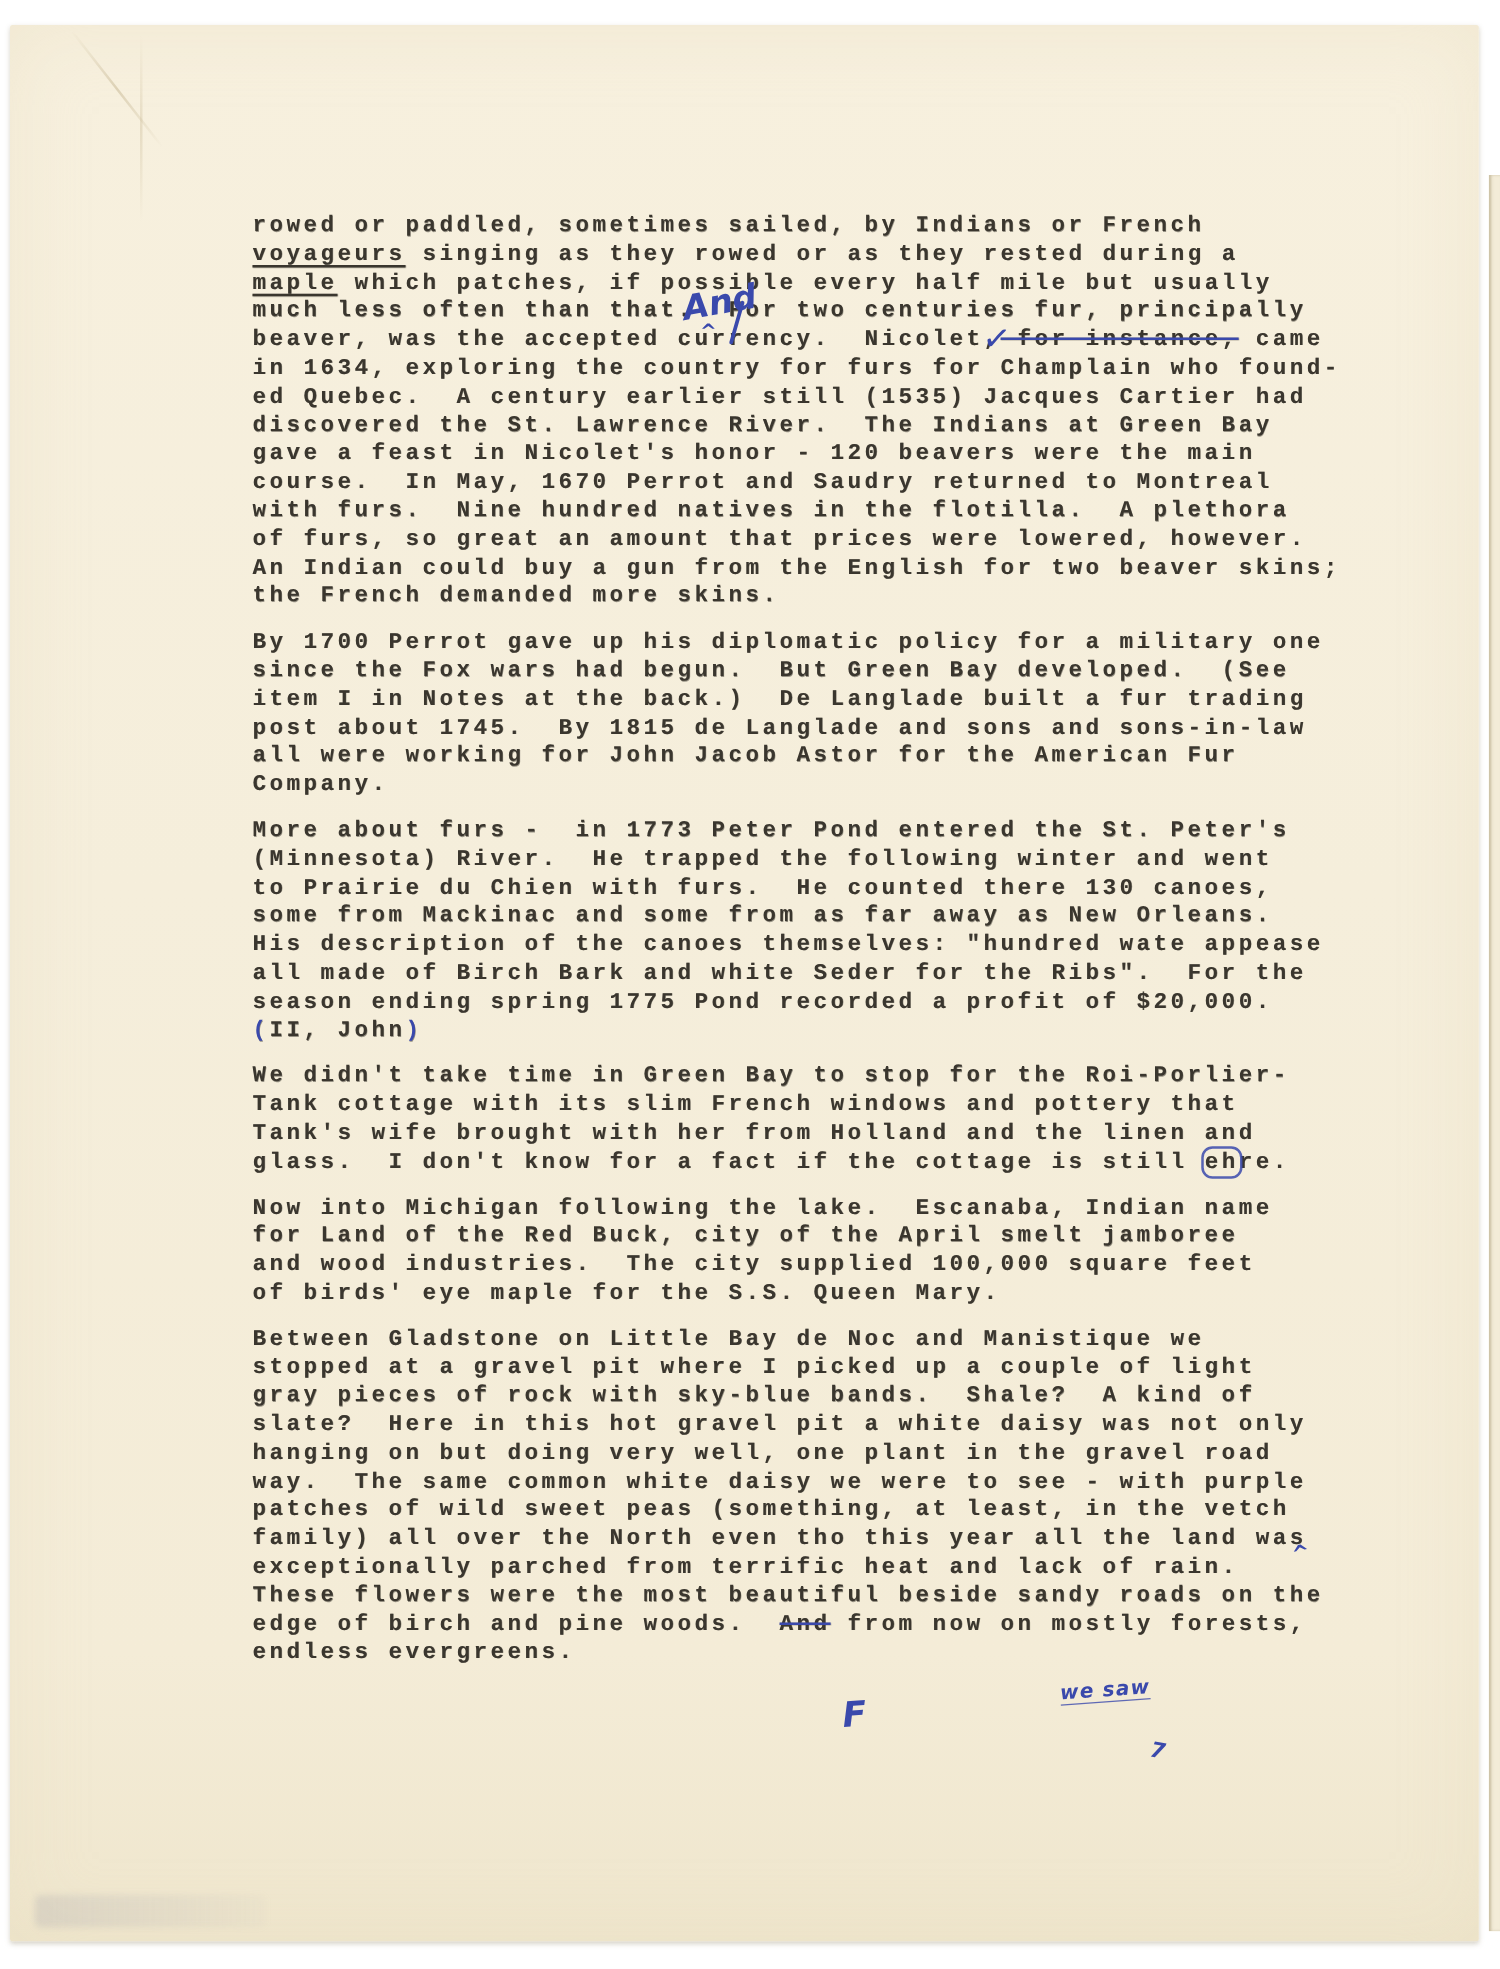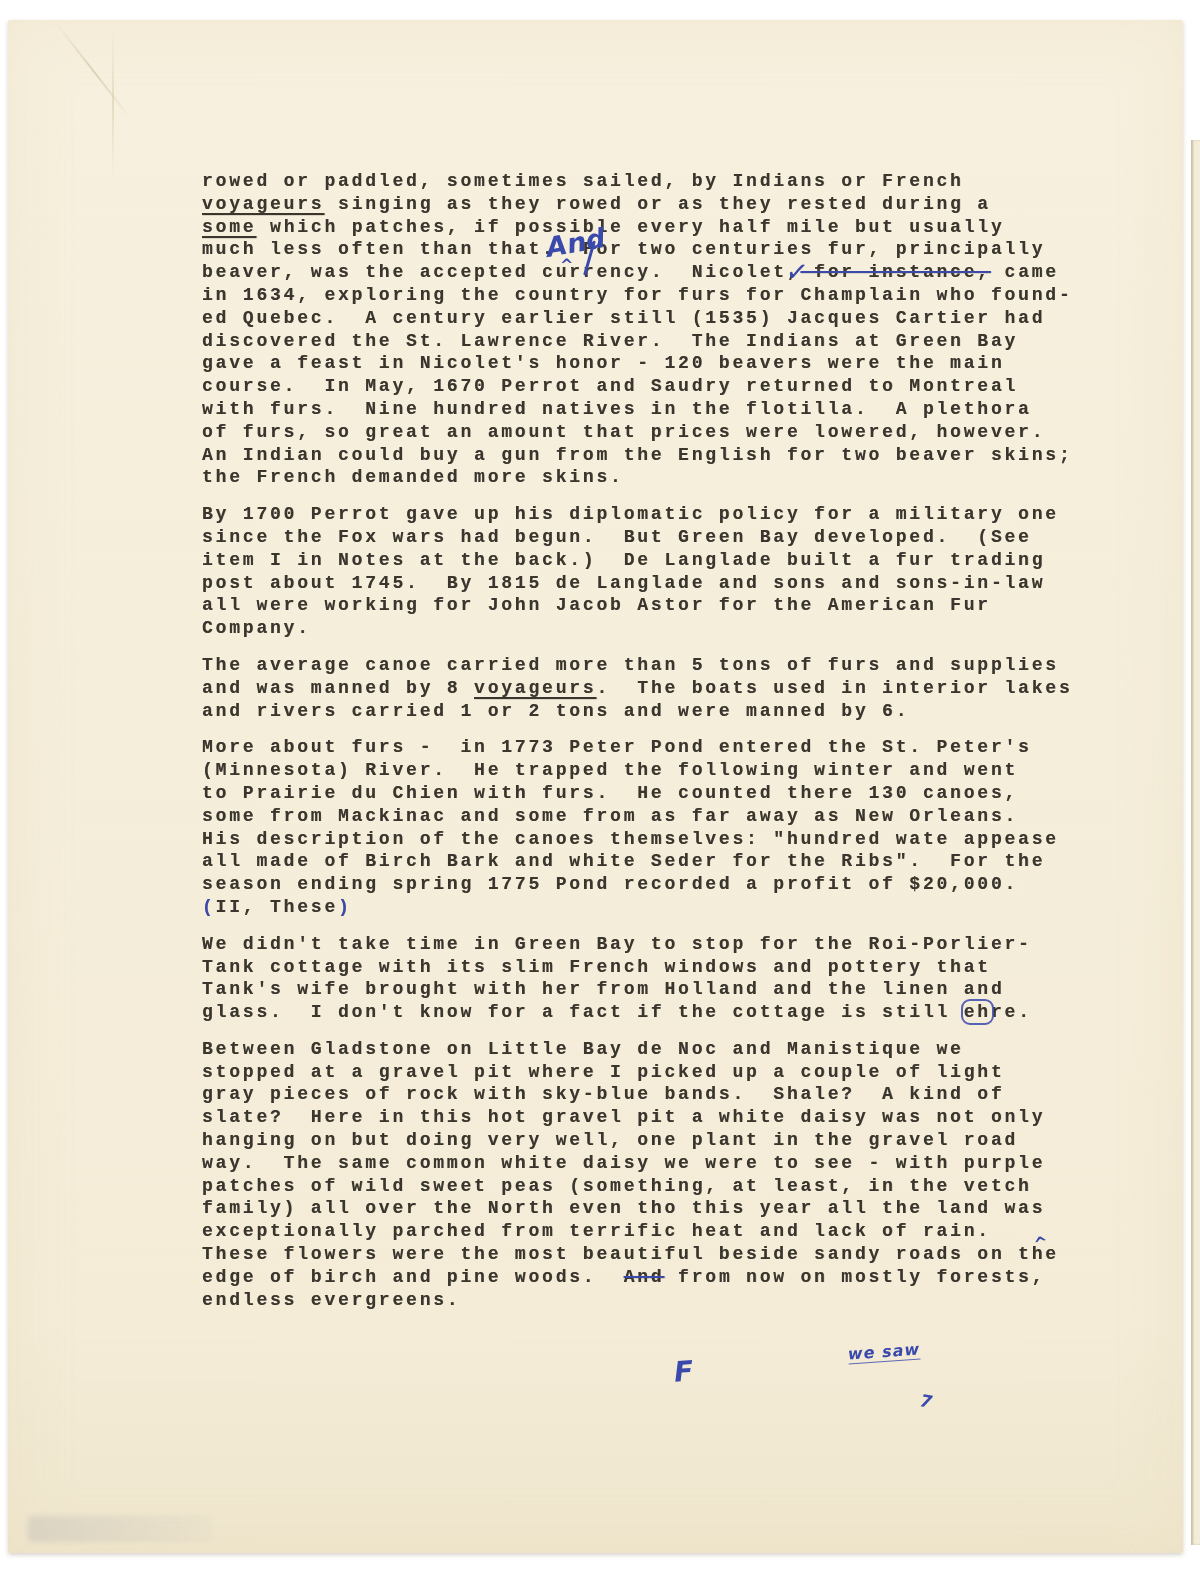--- a/index.html
+++ b/index.html
@@ -47,49 +47,50 @@
 
 <div class="page">
   <div class="paper"></div>
   <div class="fold-crease"></div>
   <div class="vert-crease"></div>
   <div class="next-page-edge"></div>
   <div class="stamp-smudge"></div>
 
   <div class="typed"><p class="para"><span class="seg-p">rowed or paddled, sometimes sailed, by Indians or French
 </span><span class="seg-u">voyageurs</span><span class="seg-p"> singing as they rowed or as they rested during a
-</span><span class="seg-u">some</span><span class="seg-p"> which patches, if possible every half mile but usually
+</span><span class="seg-u">maple</span><span class="seg-p"> which patches, if possible every half mile but usually
 much less often than that.  For two centuries fur, principally
 beaver, was the accepted currency.  Nicolet,</span><span class="seg-sb"> for instance,</span><span class="seg-p"> came
 in 1634, exploring the country for furs for Champlain who found-
 ed Quebec.  A century earlier still (1535) Jacques Cartier had
 discovered the St. Lawrence River.  The Indians at Green Bay
 gave a feast in Nicolet's honor - 120 beavers were the main
 course.  In May, 1670 Perrot and Saudry returned to Montreal
 with furs.  Nine hundred natives in the flotilla.  A plethora
 of furs, so great an amount that prices were lowered, however.
 An Indian could buy a gun from the English for two beaver skins;
 the French demanded more skins.</span></p><p class="para"><span class="seg-p">By 1700 Perrot gave up his diplomatic policy for a military one
 since the Fox wars had begun.  But Green Bay developed.  (See
 item I in Notes at the back.)  De Langlade built a fur trading
 post about 1745.  By 1815 de Langlade and sons and sons-in-law
 all were working for John Jacob Astor for the American Fur
-Company.</span></p><p class="para"><span class="seg-p">The average canoe carried more than 5 tons of furs and supplies
-and was manned by 8 </span><span class="seg-u">voyageurs</span><span class="seg-p">.  The boats used in interior lakes
-and rivers carried 1 or 2 tons and were manned by 6.</span></p><p class="para"><span class="seg-p">More about furs -  in 1773 Peter Pond entered the St. Peter's
+Company.</span></p><p class="para"><span class="seg-p">More about furs -  in 1773 Peter Pond entered the St. Peter's
 (Minnesota) River.  He trapped the following winter and went
 to Prairie du Chien with furs.  He counted there 130 canoes,
 some from Mackinac and some from as far away as New Orleans.
 His description of the canoes themselves: "hundred wate appease
 all made of Birch Bark and white Seder for the Ribs".  For the
 season ending spring 1775 Pond recorded a profit of $20,000.
-</span><span class="seg-pb">(</span><span class="seg-p">II, These</span><span class="seg-pb">)</span></p><p class="para"><span class="seg-p">We didn't take time in Green Bay to stop for the Roi-Porlier-
+</span><span class="seg-pb">(</span><span class="seg-p">II, John</span><span class="seg-pb">)</span></p><p class="para"><span class="seg-p">We didn't take time in Green Bay to stop for the Roi-Porlier-
 Tank cottage with its slim French windows and pottery that
 Tank's wife brought with her from Holland and the linen and
-glass.  I don't know for a fact if the cottage is still </span><span class="seg-loop">eh</span><span class="seg-p">re.</span></p><p class="para"><span class="seg-p">Between Gladstone on Little Bay de Noc and Manistique we
+glass.  I don't know for a fact if the cottage is still </span><span class="seg-loop">eh</span><span class="seg-p">re.</span></p><p class="para"><span class="seg-p">Now into Michigan following the lake.  Escanaba, Indian name
+for Land of the Red Buck, city of the April smelt jamboree
+and wood industries.  The city supplied 100,000 square feet
+of birds' eye maple for the S.S. Queen Mary.</span></p><p class="para"><span class="seg-p">Between Gladstone on Little Bay de Noc and Manistique we
 stopped at a gravel pit where I picked up a couple of light
 gray pieces of rock with sky-blue bands.  Shale?  A kind of
 slate?  Here in this hot gravel pit a white daisy was not only
 hanging on but doing very well, one plant in the gravel road
 way.  The same common white daisy we were to see - with purple
 patches of wild sweet peas (something, at least, in the vetch
 family) all over the North even tho this year all the land was
 exceptionally parched from terrific heat and lack of rain.
 These flowers were the most beautiful beside sandy roads on the
 edge of birch and pine woods.  </span><span class="seg-sb">And</span><span class="seg-p"> from now on mostly forests,

